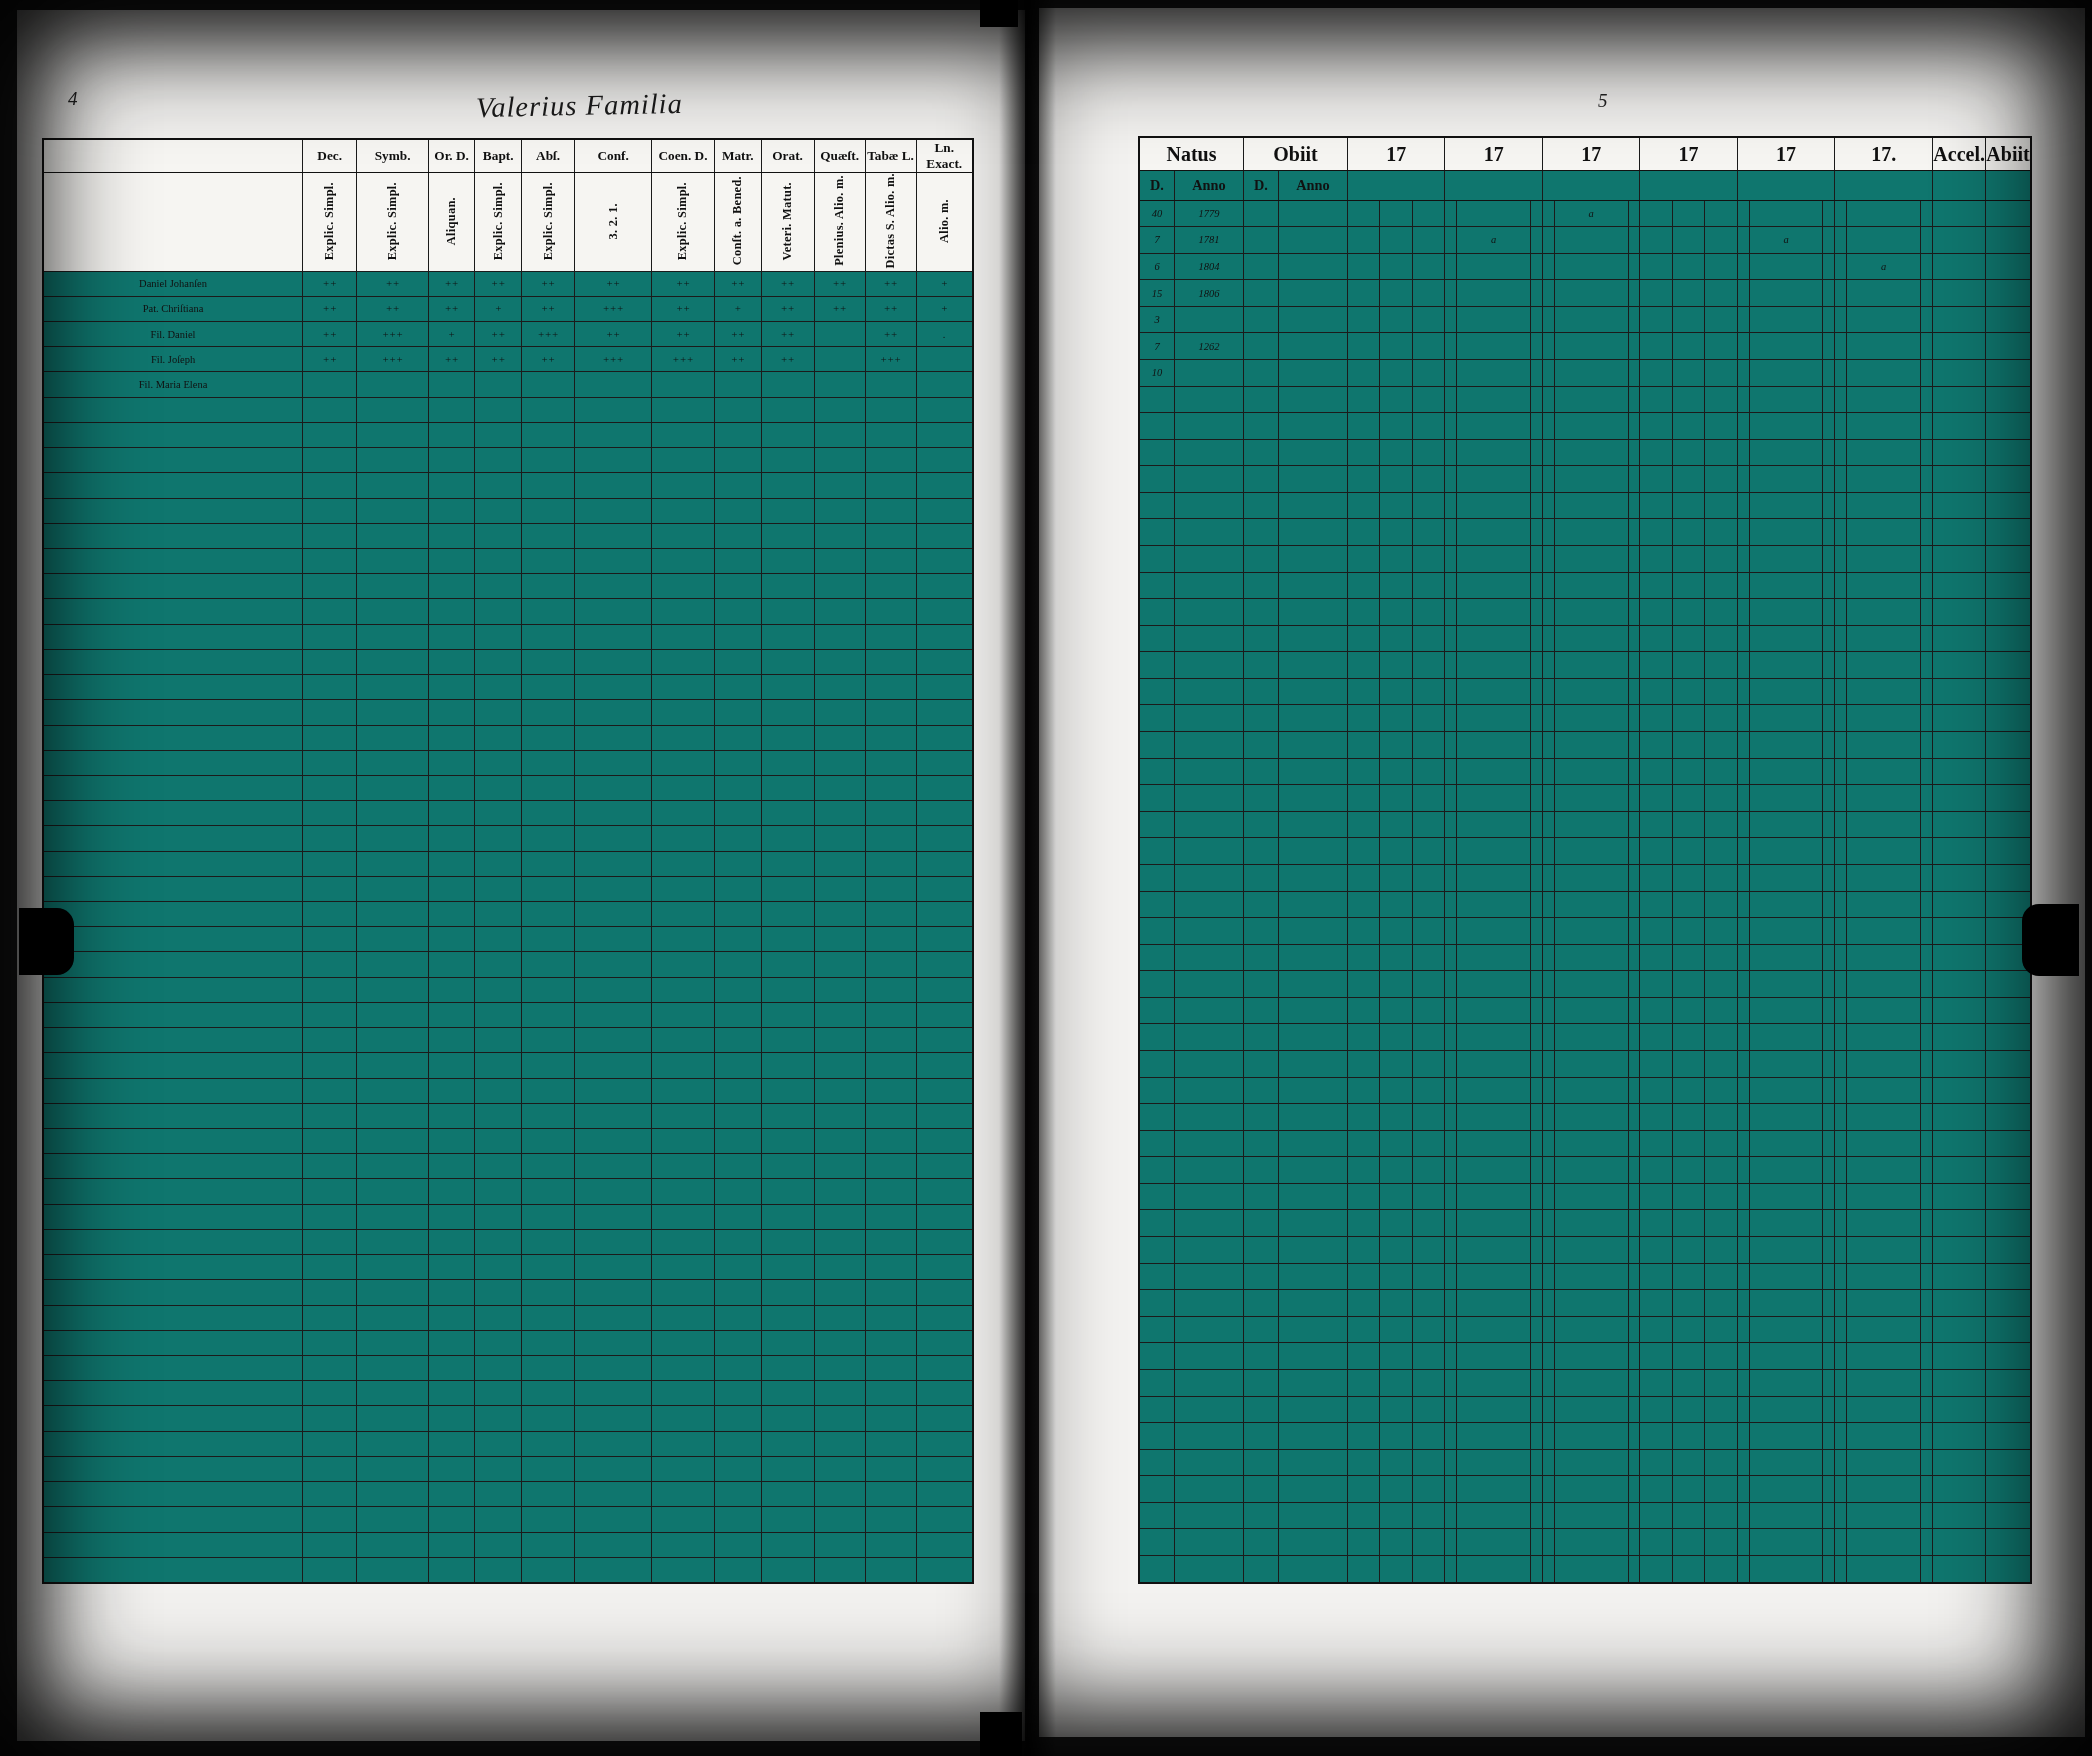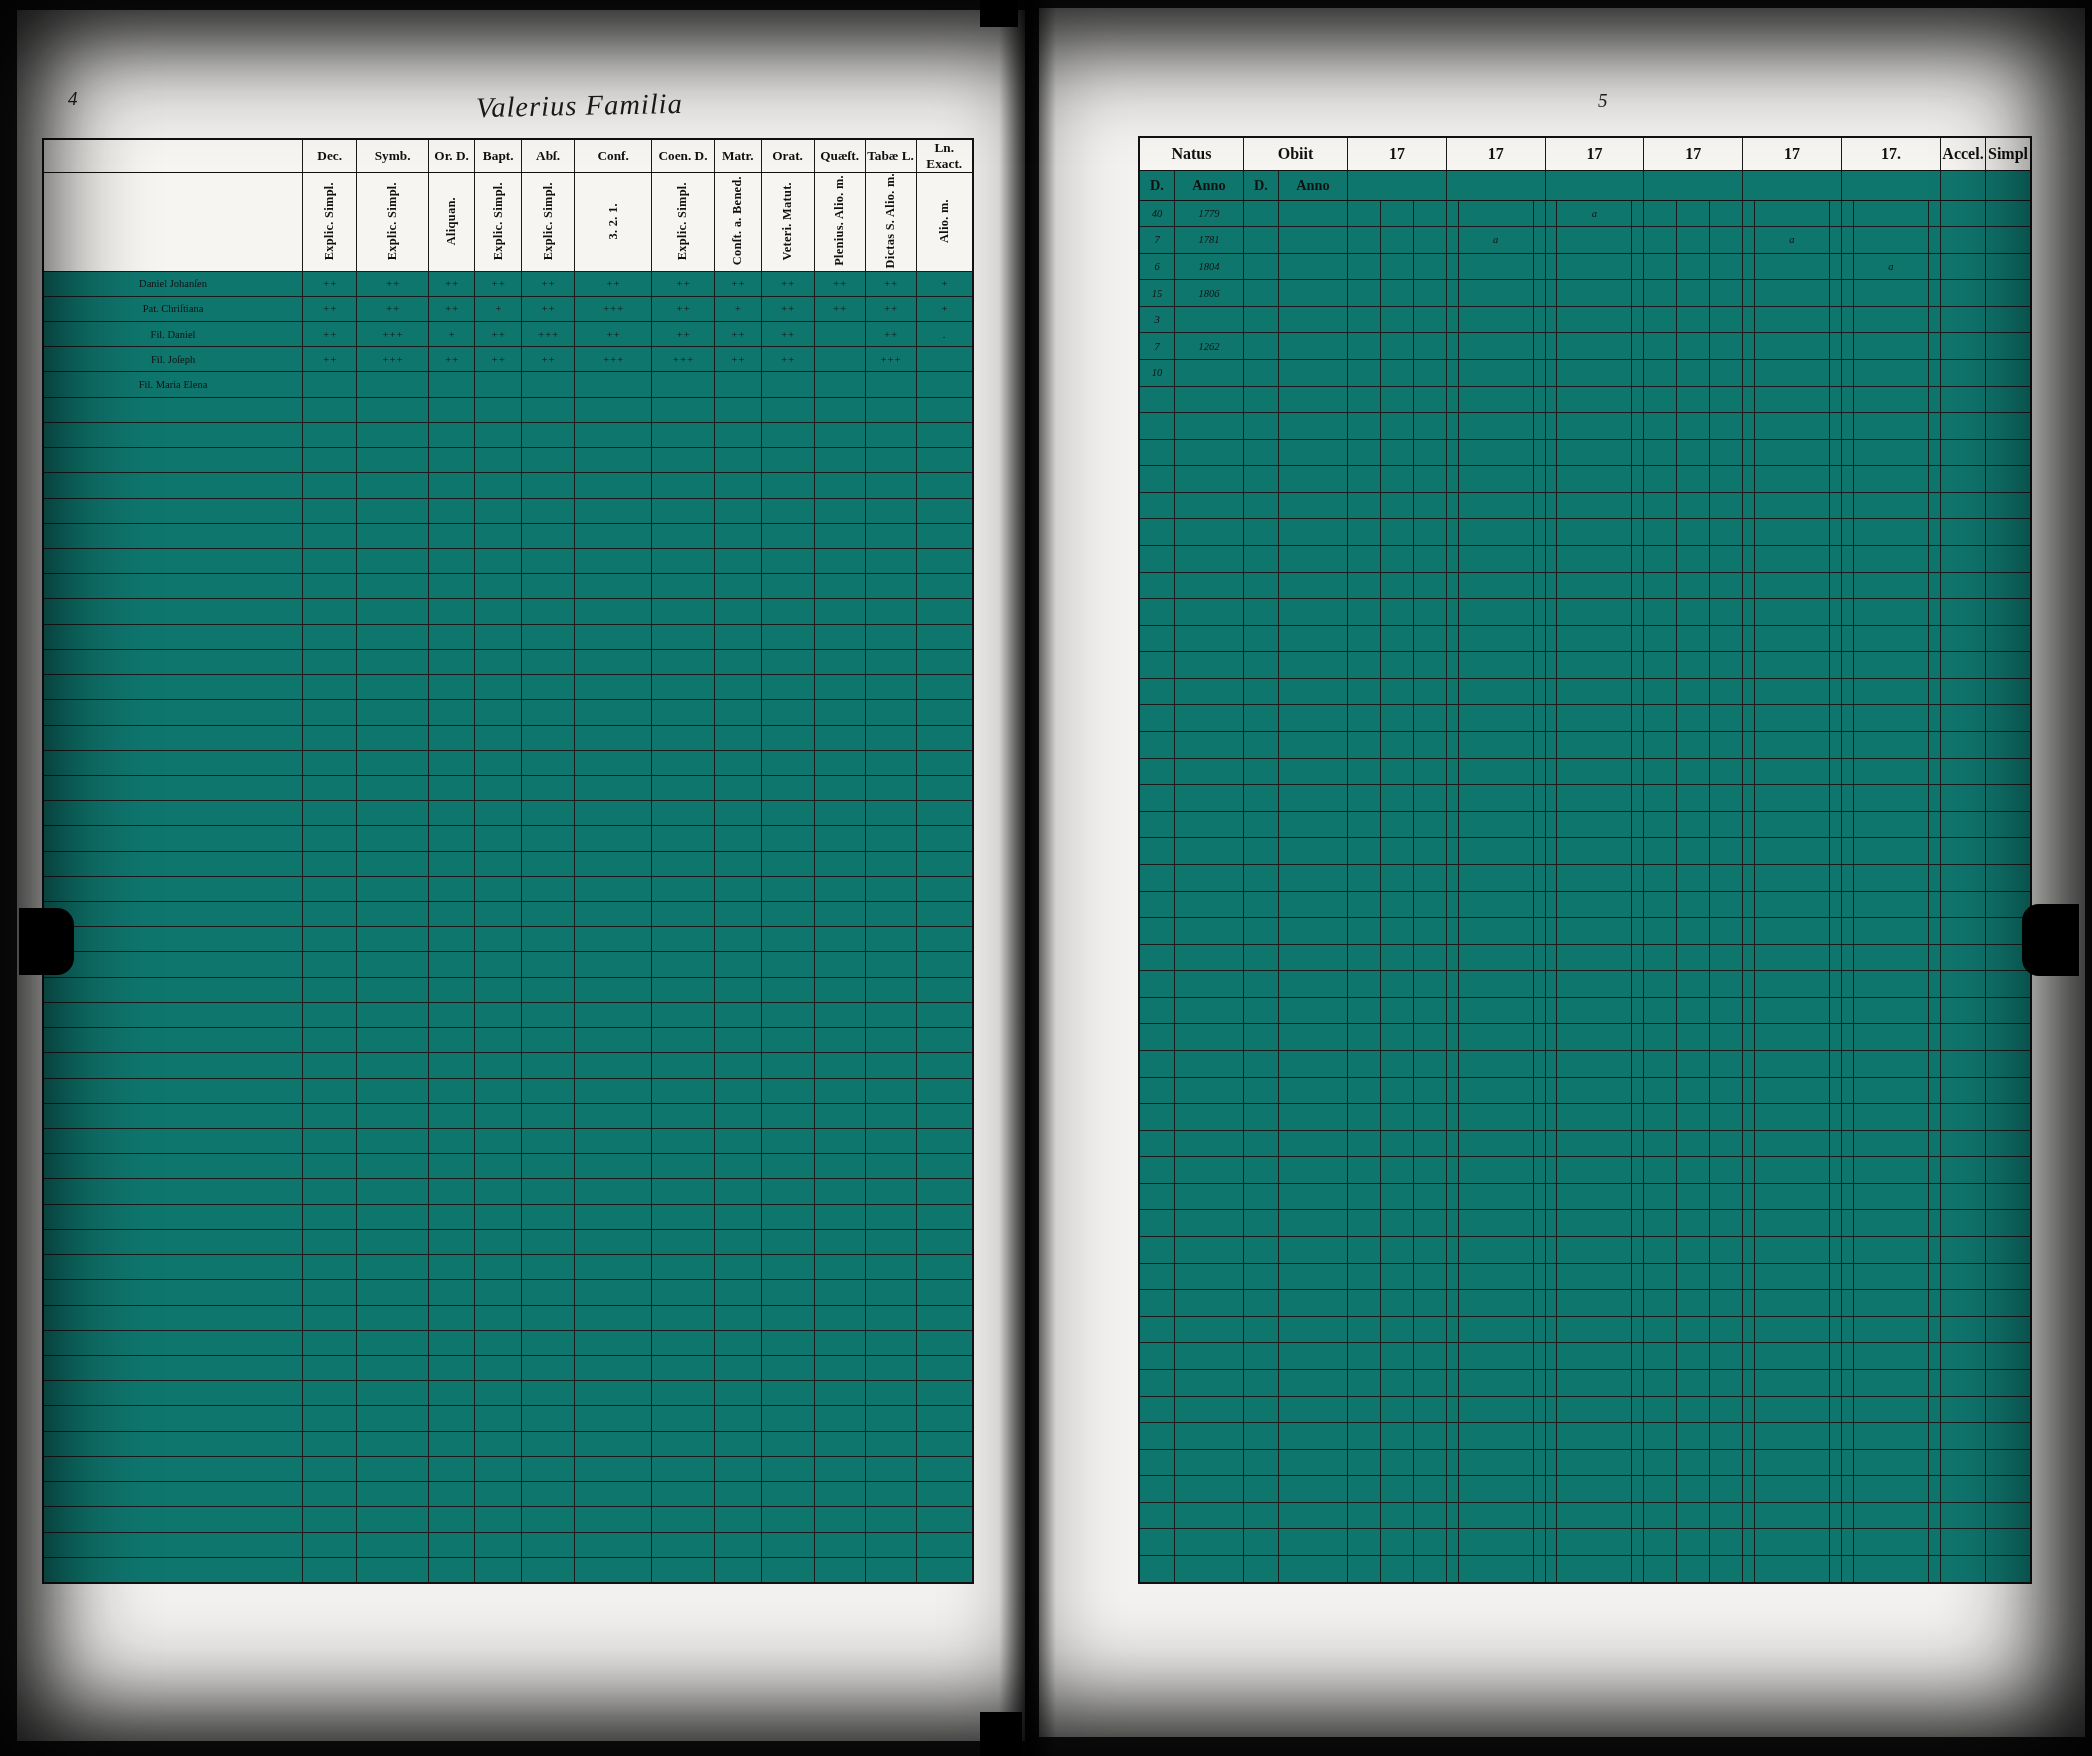--- a/index.html
+++ b/index.html
@@ -112,21 +112,21 @@
     font-size:19px;font-style:italic;color:#222;
   }
   #folio-left{left:68px;top:88px;}
   #folio-right{left:1598px;top:90px;}
 
   
   #right-register{
     left:1138px;top:136px;width:894px;height:1448px;
   }
   #right-register td,#right-register th{height:24px;}
-  #right-register .hdr-top th{font-size:16px;height:32px;}
+  #right-register .hdr-top th{font-size:20px;height:32px;}
   #right-register .hdr-sub th{font-size:14.3px;height:28.5px;font-weight:bold;border-bottom:1.9px solid #111;}
   .ditto{font-family:"Liberation Serif",serif;font-style:italic;font-size:14.3px;}
   .handnum{
     font-family:"Liberation Serif",serif;font-style:italic;
     font-size:16px;color:#141414;
   }
   .yearcell{font-family:Liberation Serif, serif;font-style:italic;font-size:17px;}
 </style>
 </head>
 <body>
@@ -963,21 +963,21 @@
       <tr class="hdr-top">
         <th colspan="2" style="width:103px">Natus</th>
         <th colspan="2" style="width:103px">Obiit</th>
         <th colspan="3" style="width:105px">17</th>
         <th colspan="3" style="width:105px">17</th>
         <th colspan="3" style="width:105px">17</th>
         <th colspan="3" style="width:105px">17</th>
         <th colspan="3" style="width:105px">17</th>
         <th colspan="3" style="width:105px">17.</th>
         <th style="width:44px">Accel.</th>
-        <th style="width:44px">Simpl</th>
+        <th style="width:44px">Abiit</th>
       </tr>
       <tr class="hdr-sub">
         <th style="width:34px">D.</th>
         <th style="width:68px">Anno</th>
         <th style="width:34px">D.</th>
         <th style="width:68px">Anno</th>
         <th colspan="3"></th>
         <th colspan="3"></th>
         <th colspan="3"></th>
         <th colspan="3"></th>

